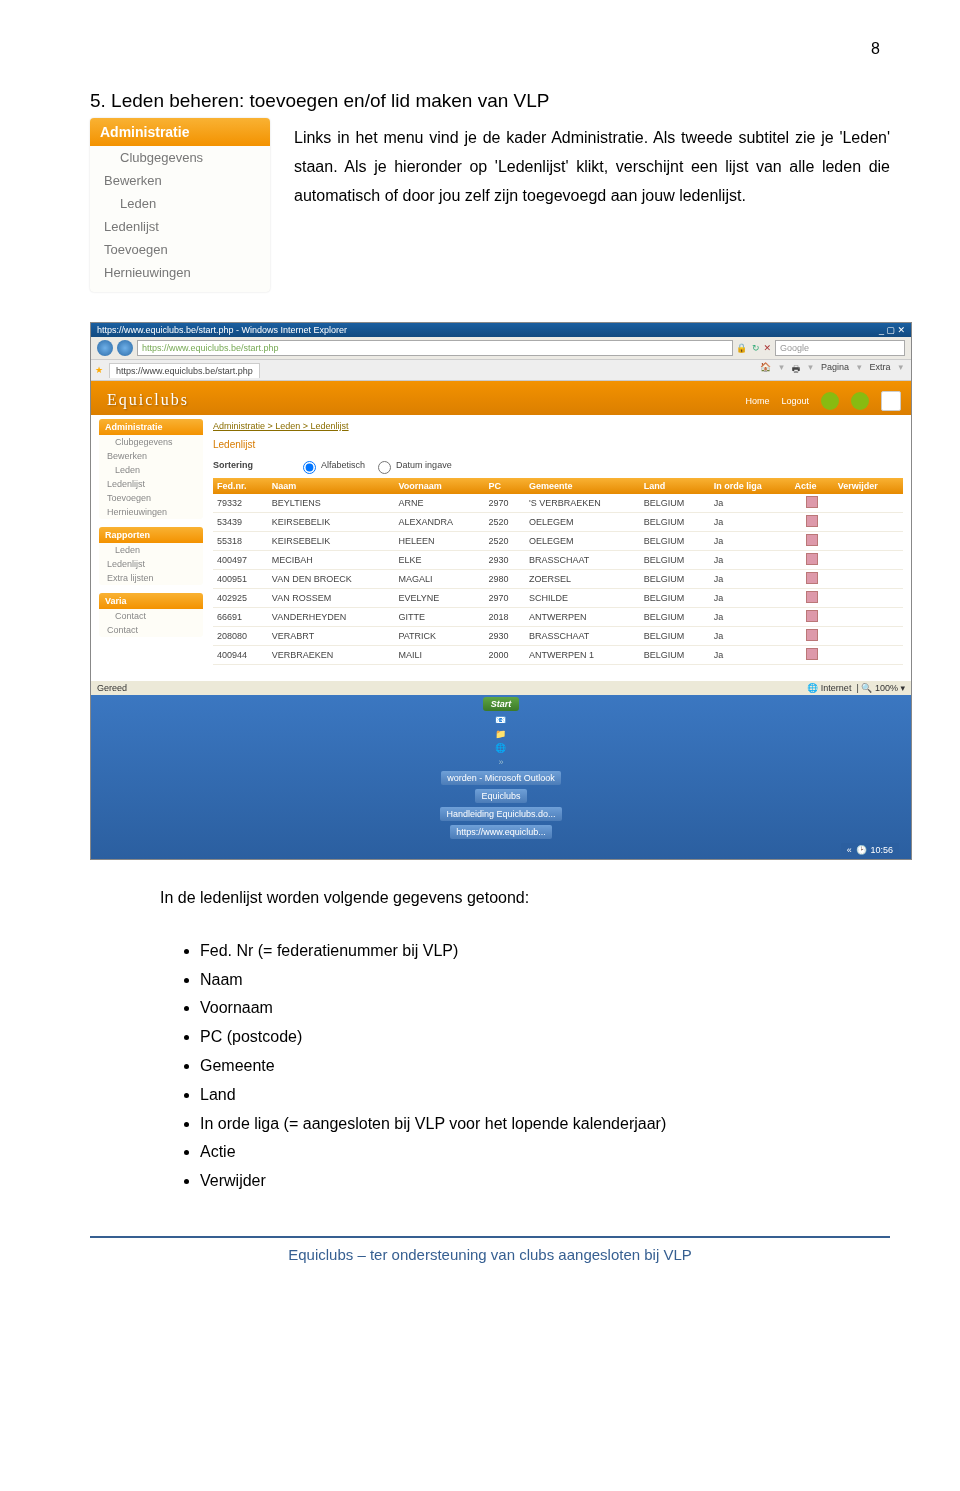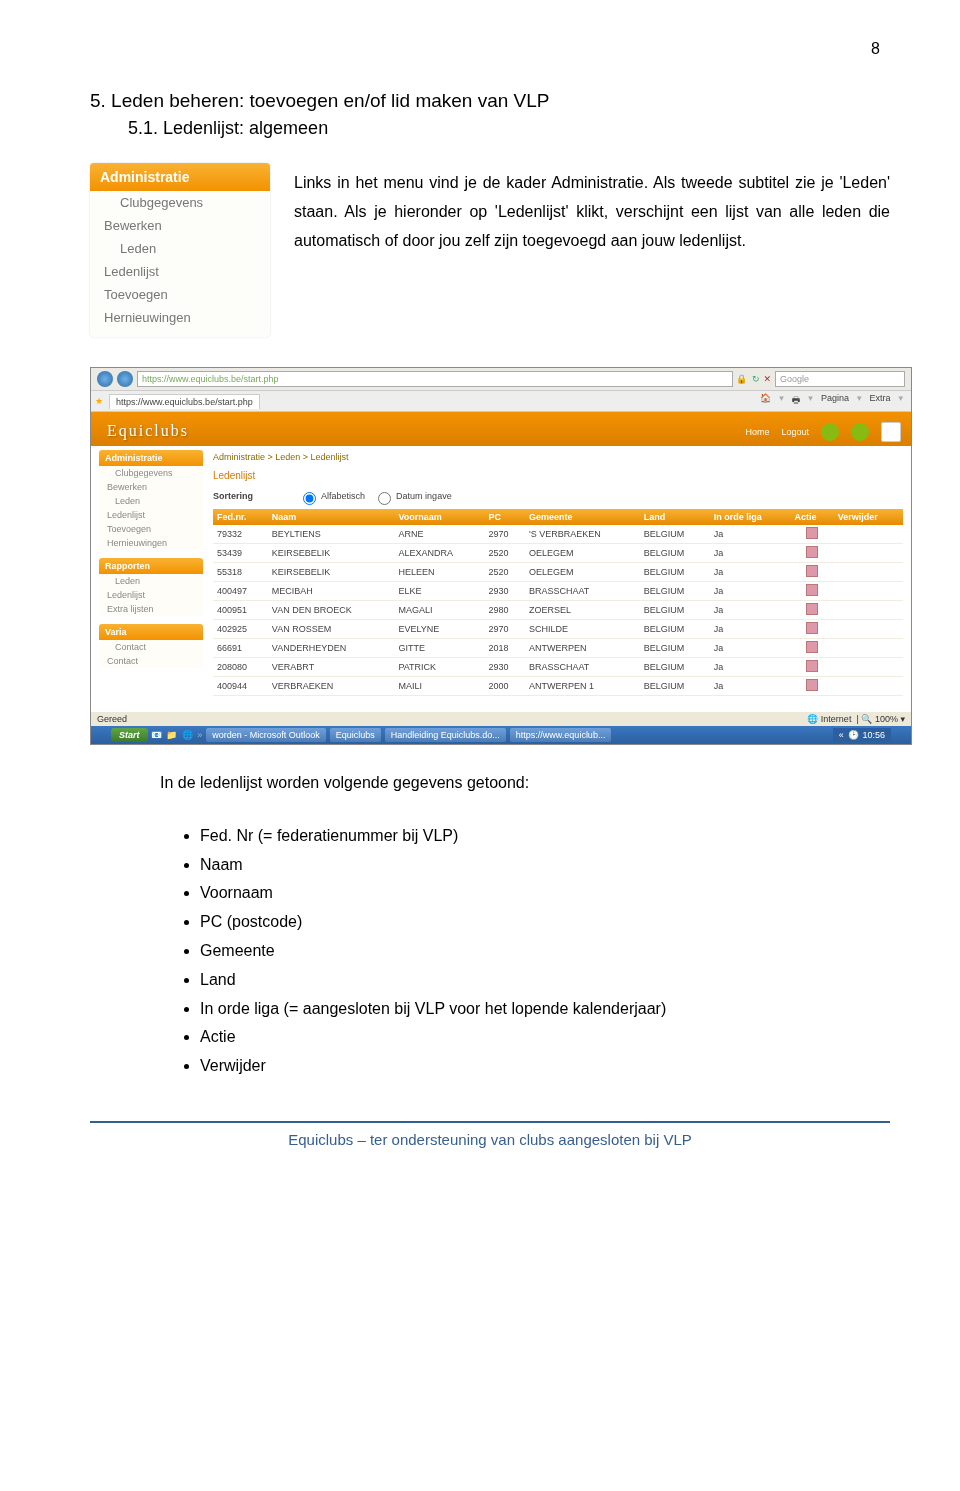--- a/index.html
+++ b/index.html
@@ -189,20 +189,21 @@
     color: #888;
   }
   .ss-sidebox-item.sub { padding-left: 16px; }
   .ss-main {
     flex: 1;
   }
   .ss-breadcrumb {
     color: #8a6d00;
     font-size: 9px;
     padding: 2px 0;
+    text-decoration: underline;
   }
   .ss-section-title {
     color: #d77b00;
     font-size: 10px;
     padding: 6px 0 4px 0;
   }
   .ss-sort {
     font-size: 9px;
     padding: 4px 0;
     color:#444;
@@ -237,25 +238,26 @@
     display:flex;
     padding:2px 6px;
     font-size:9px;
     color:#333;
     justify-content:space-between;
     align-items:center;
   }
   .ss-taskbar {
     background: linear-gradient(#3b77c1,#2b5fa0);
     display:flex;
-    padding:2px 20px;
+    padding:2px 12px;
     gap:4px;
     align-items:center;
     font-size:9px;
     color:#fff;
+    flex-direction:column;
   }
   .ss-taskbar .start {
     background: linear-gradient(#5fa544,#3b7a28);
     border-radius: 3px;
     padding: 2px 8px;
     font-weight:bold;
     font-style:italic;
   }
   .ss-taskbar .taskbtn {
     background: linear-gradient(#6fa0d8,#4b7cb8);
@@ -291,36 +293,39 @@
     margin-bottom: 20px;
   }
 </style>
 </head>
 <body>
 
 <div class="page">
   <div class="page-number">8</div>
 
   <div class="heading">5.  Leden beheren: toevoegen en/of lid maken van VLP</div>
-  <div class="subheading">5.1.  Ledenlijst: algemeen</div>
 
   <div class="row-top">
     <div class="admin-menu">
       <div class="admin-menu-header">Administratie</div>
       <div class="admin-menu-item indent1">Clubgegevens</div>
       <div class="admin-menu-item">Bewerken</div>
       <div class="admin-menu-item indent1">Leden</div>
       <div class="admin-menu-item">Ledenlijst</div>
       <div class="admin-menu-item">Toevoegen</div>
       <div class="admin-menu-item">Hernieuwingen</div>
     </div>
     <div class="intro-text">Links in het menu vind je de kader Administratie. Als tweede subtitel zie je 'Leden' staan. Als je hieronder op 'Ledenlijst' klikt, verschijnt een lijst van alle leden die automatisch of door jou zelf zijn toegevoegd aan jouw ledenlijst.</div>
   </div>
 
   <div class="screenshot">
+    <div class="ss-titlebar">
+      <span>https://www.equiclubs.be/start.php - Windows Internet Explorer</span>
+      <span>_ ▢ ✕</span>
+    </div>
     <div class="ss-addrbar">
       <span class="navbtn"></span>
       <span class="navbtn"></span>
       <div class="ss-addr-input">https://www.equiclubs.be/start.php</div>
       <span style="color:#c90;">🔒</span>
       <span style="color:#3a7;">↻</span>
       <span style="color:#a33;">✕</span>
       <div class="ss-search">Google</div>
     </div>
     <div class="ss-tabbar">

